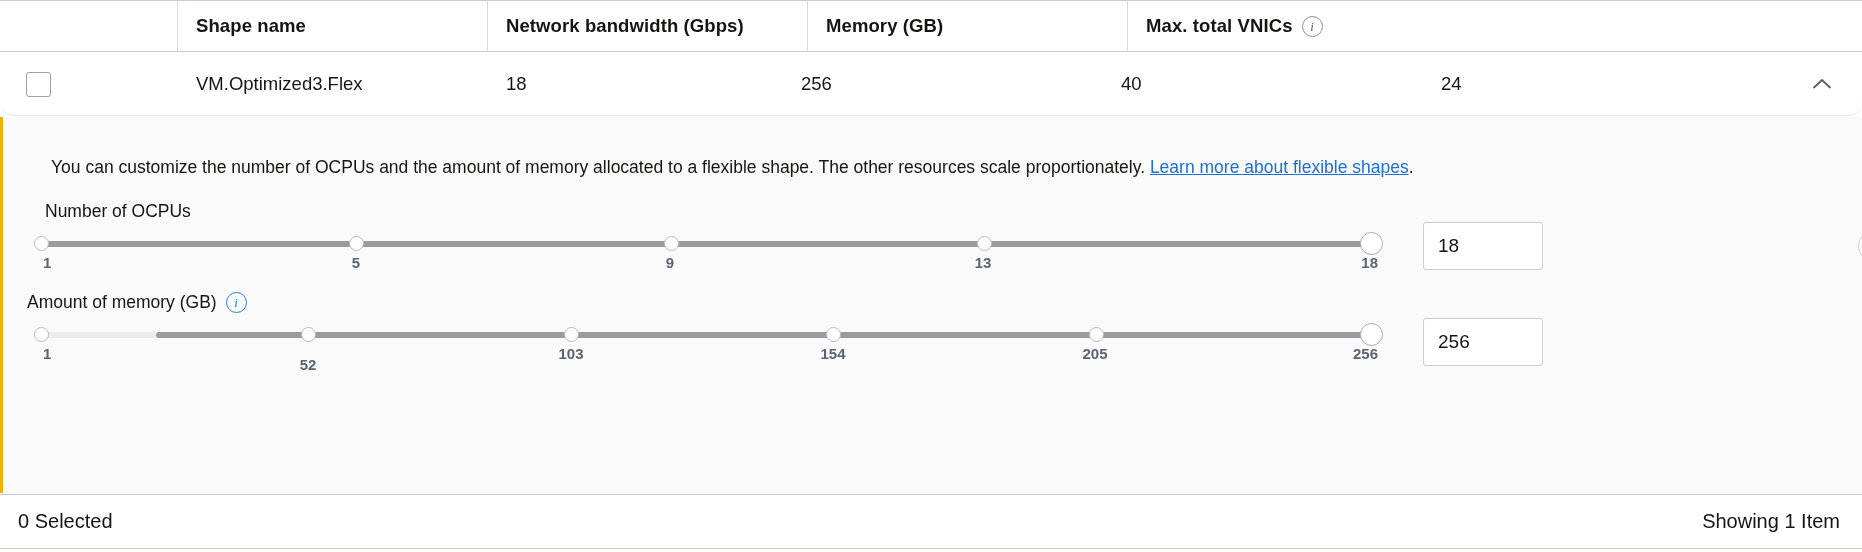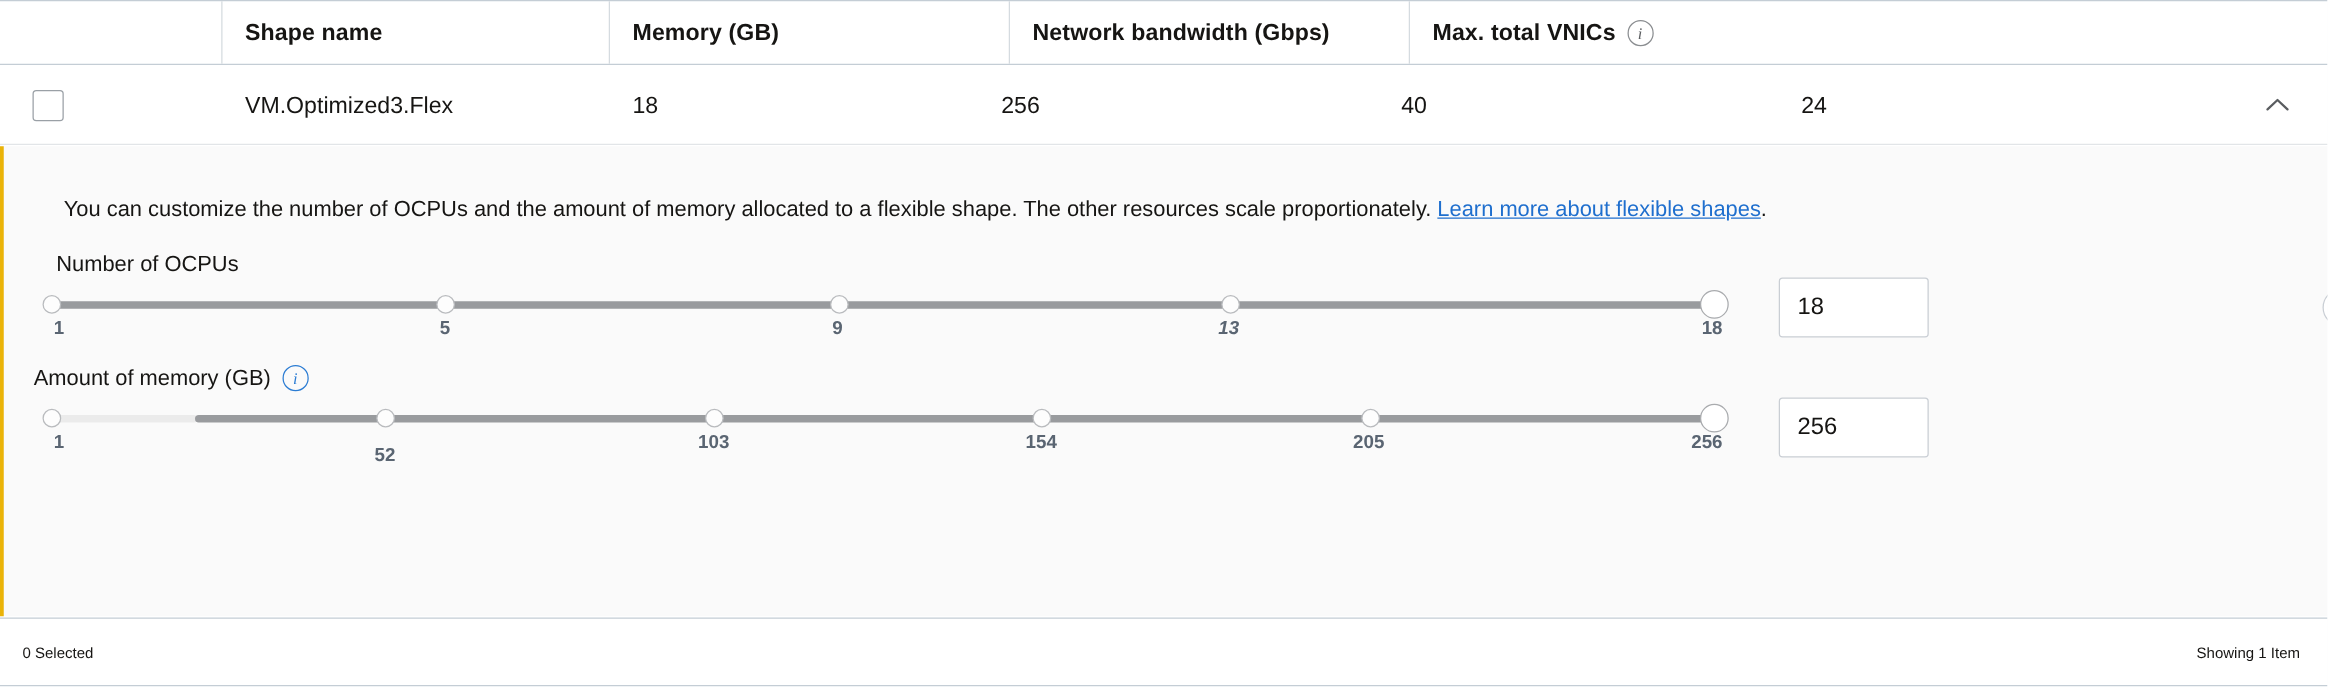--- a/index.html
+++ b/index.html
@@ -73,20 +73,21 @@
 
   
   .table-row {
     position: absolute;
     left: 0; top: 53px;
     width: 1862px; height: 63px;
     display: flex;
     align-items: center;
     background: #ffffff;
     border-bottom: 1px solid #e2e5e8;
+    border-radius: 14px;
   }
   .td {
     display: flex;
     align-items: center;
     font-size: 18.5px;
     color: #161513;
     padding-left: 18px;
   }
   .td.checkbox-col { width: 178px; padding-left: 26px; }
   .td.c-shape   { width: 310px; }
@@ -212,21 +213,21 @@
     position: absolute;
     left: 0; top: 494px;
     width: 1862px; height: 55px;
     background: #ffffff;
     border-top: 1px solid #c4cdd5;
     border-bottom: 1px solid #c4cdd5;
     display: flex;
     align-items: center;
     justify-content: space-between;
     padding: 0 22px 0 18px;
-    font-size: 12px;
+    font-size: 20px;
     color: #161513;
   }
 
   .top-sliver {
     position: absolute;
     left: 0; top: 0;
     width: 1862px; height: 2px;
     background: #ffffff;
   }
 </style>
@@ -235,25 +236,25 @@
 
 <div class="panel">
 
   <div class="top-sliver"></div>
 
   <div class="table-head">
     <div class="th checkbox-col"></div>
     <div class="th c-shape">
       <span>Shape name</span>
     </div>
+    <div class="th c-net">
+      <span>Network bandwidth (Gbps)</span>
+    </div>
     <div class="th c-mem">
       <span>Memory (GB)</span>
-    </div>
-    <div class="th c-net">
-      <span>Network bandwidth (Gbps)</span>
     </div>
     <div class="th c-vnic">
       <span>Max. total VNICs</span>
       <span class="info-icon">i</span>
     </div>
   </div>
 
   <div class="table-row">
     <div class="td checkbox-col">
       <div class="row-checkbox"></div>
@@ -285,21 +286,21 @@
       <div class="slider-tick" style="left:60px;"></div>
       <div class="slider-tick" style="left:375px;"></div>
       <div class="slider-tick" style="left:690px;"></div>
       <div class="slider-tick" style="left:1003px;"></div>
       <div class="slider-thumb" style="left:1390px;"></div>
     </div>
 
     <div class="tick-label first" style="left:40px;  top:137px;">1</div>
     <div class="tick-label" style="left:353px; top:137px;">5</div>
     <div class="tick-label" style="left:667px; top:137px;">9</div>
-    <div class="tick-label" style="left:980px; top:137px;font-style:italic;">13</div>
+    <div class="tick-label" style="left:980px; top:137px;">13</div>
     <div class="tick-label last" style="left:1375px;top:137px;">18</div>
 
     <input class="num-input" style="left: 1420px; top: 105px;" type="text" value="18">
     <div class="stepper-stub" style="left:1855px; top:114px;"></div>
 
     <div class="field-label" style="left:24px; top:175px;text-align:center;">
       <span>Amount of memory (GB)</span>
       <span class="info-icon blue">i</span>
     </div>
 

